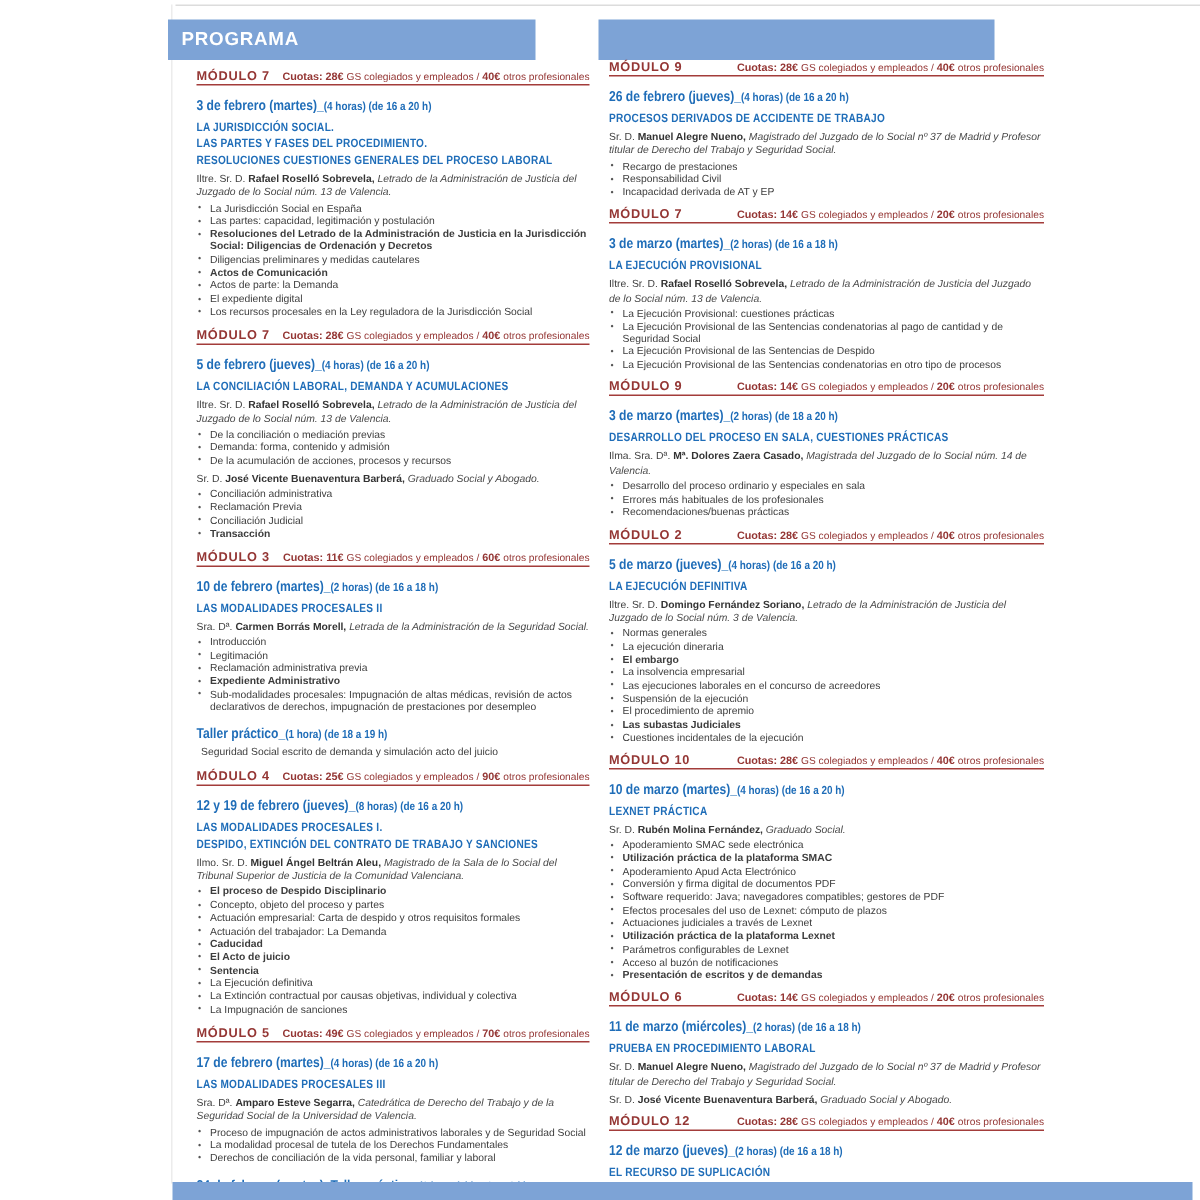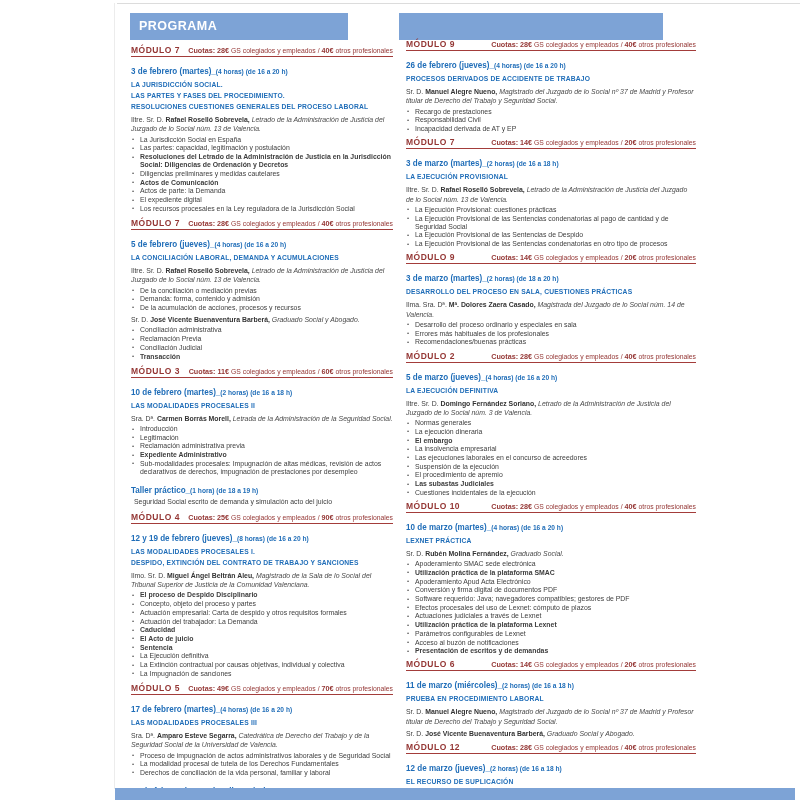--- a/index.html
+++ b/index.html
@@ -2,21 +2,21 @@
 <html><head>
 <meta charset="utf-8">
 <style>
   html,body{margin:0;padding:0;}
   body{
     width:800px;height:800px;position:relative;overflow:hidden;
     background:#ffffff;font-family:"Liberation Sans",sans-serif;
     -webkit-font-smoothing:antialiased;
   }
   .bar{position:absolute;background:#7da3d6;height:27px;}
-  #bar-left{left:130px;top:13px;width:218px;}
+  #bar-left{left:112px;top:13px;width:245px;}
   #bar-right{left:399px;top:13px;width:264px;}
   .bar-label{
     color:#ffffff;font-weight:bold;font-size:12.5px;letter-spacing:.5px;
     line-height:27px;padding-left:9px;display:block;
   }
   #top-line{position:absolute;left:117px;top:3px;width:683px;height:1px;background:#dcdcdc;}
   #left-line{position:absolute;left:114px;top:3px;width:1px;height:786px;background:#ececec;}
   #bottom-bar{position:absolute;left:115px;top:788px;width:680px;height:12px;background:#7da3d6;}
 
   .column{position:absolute;}

